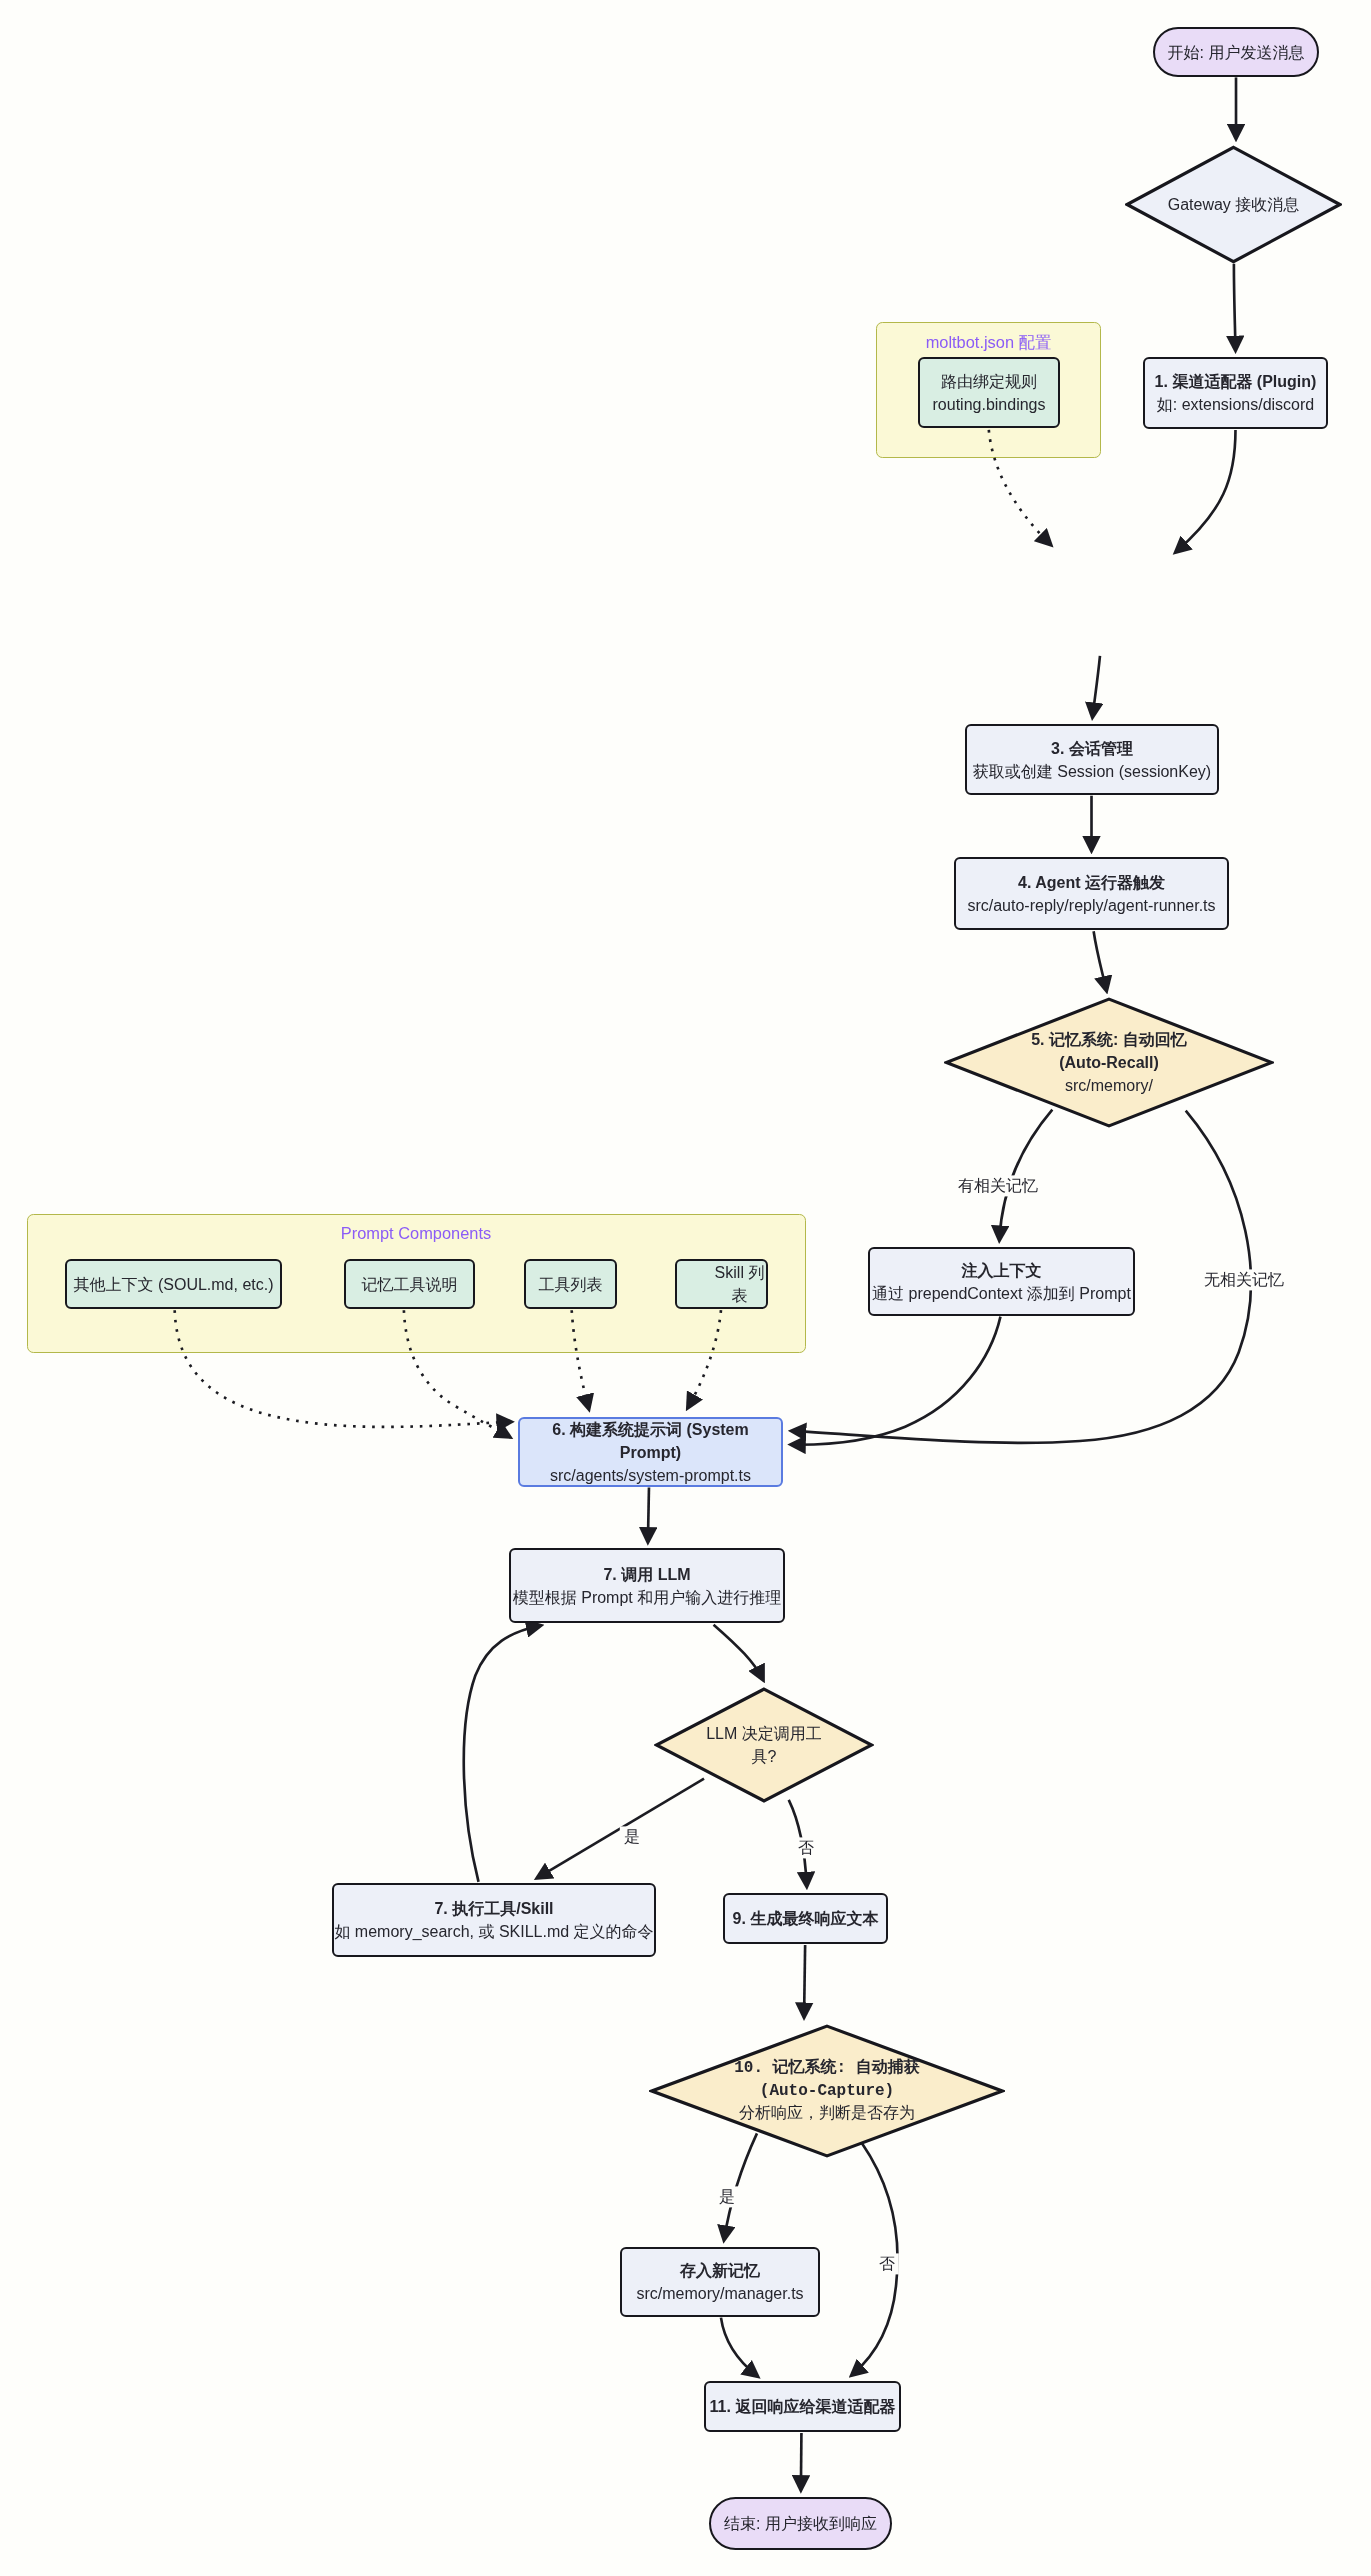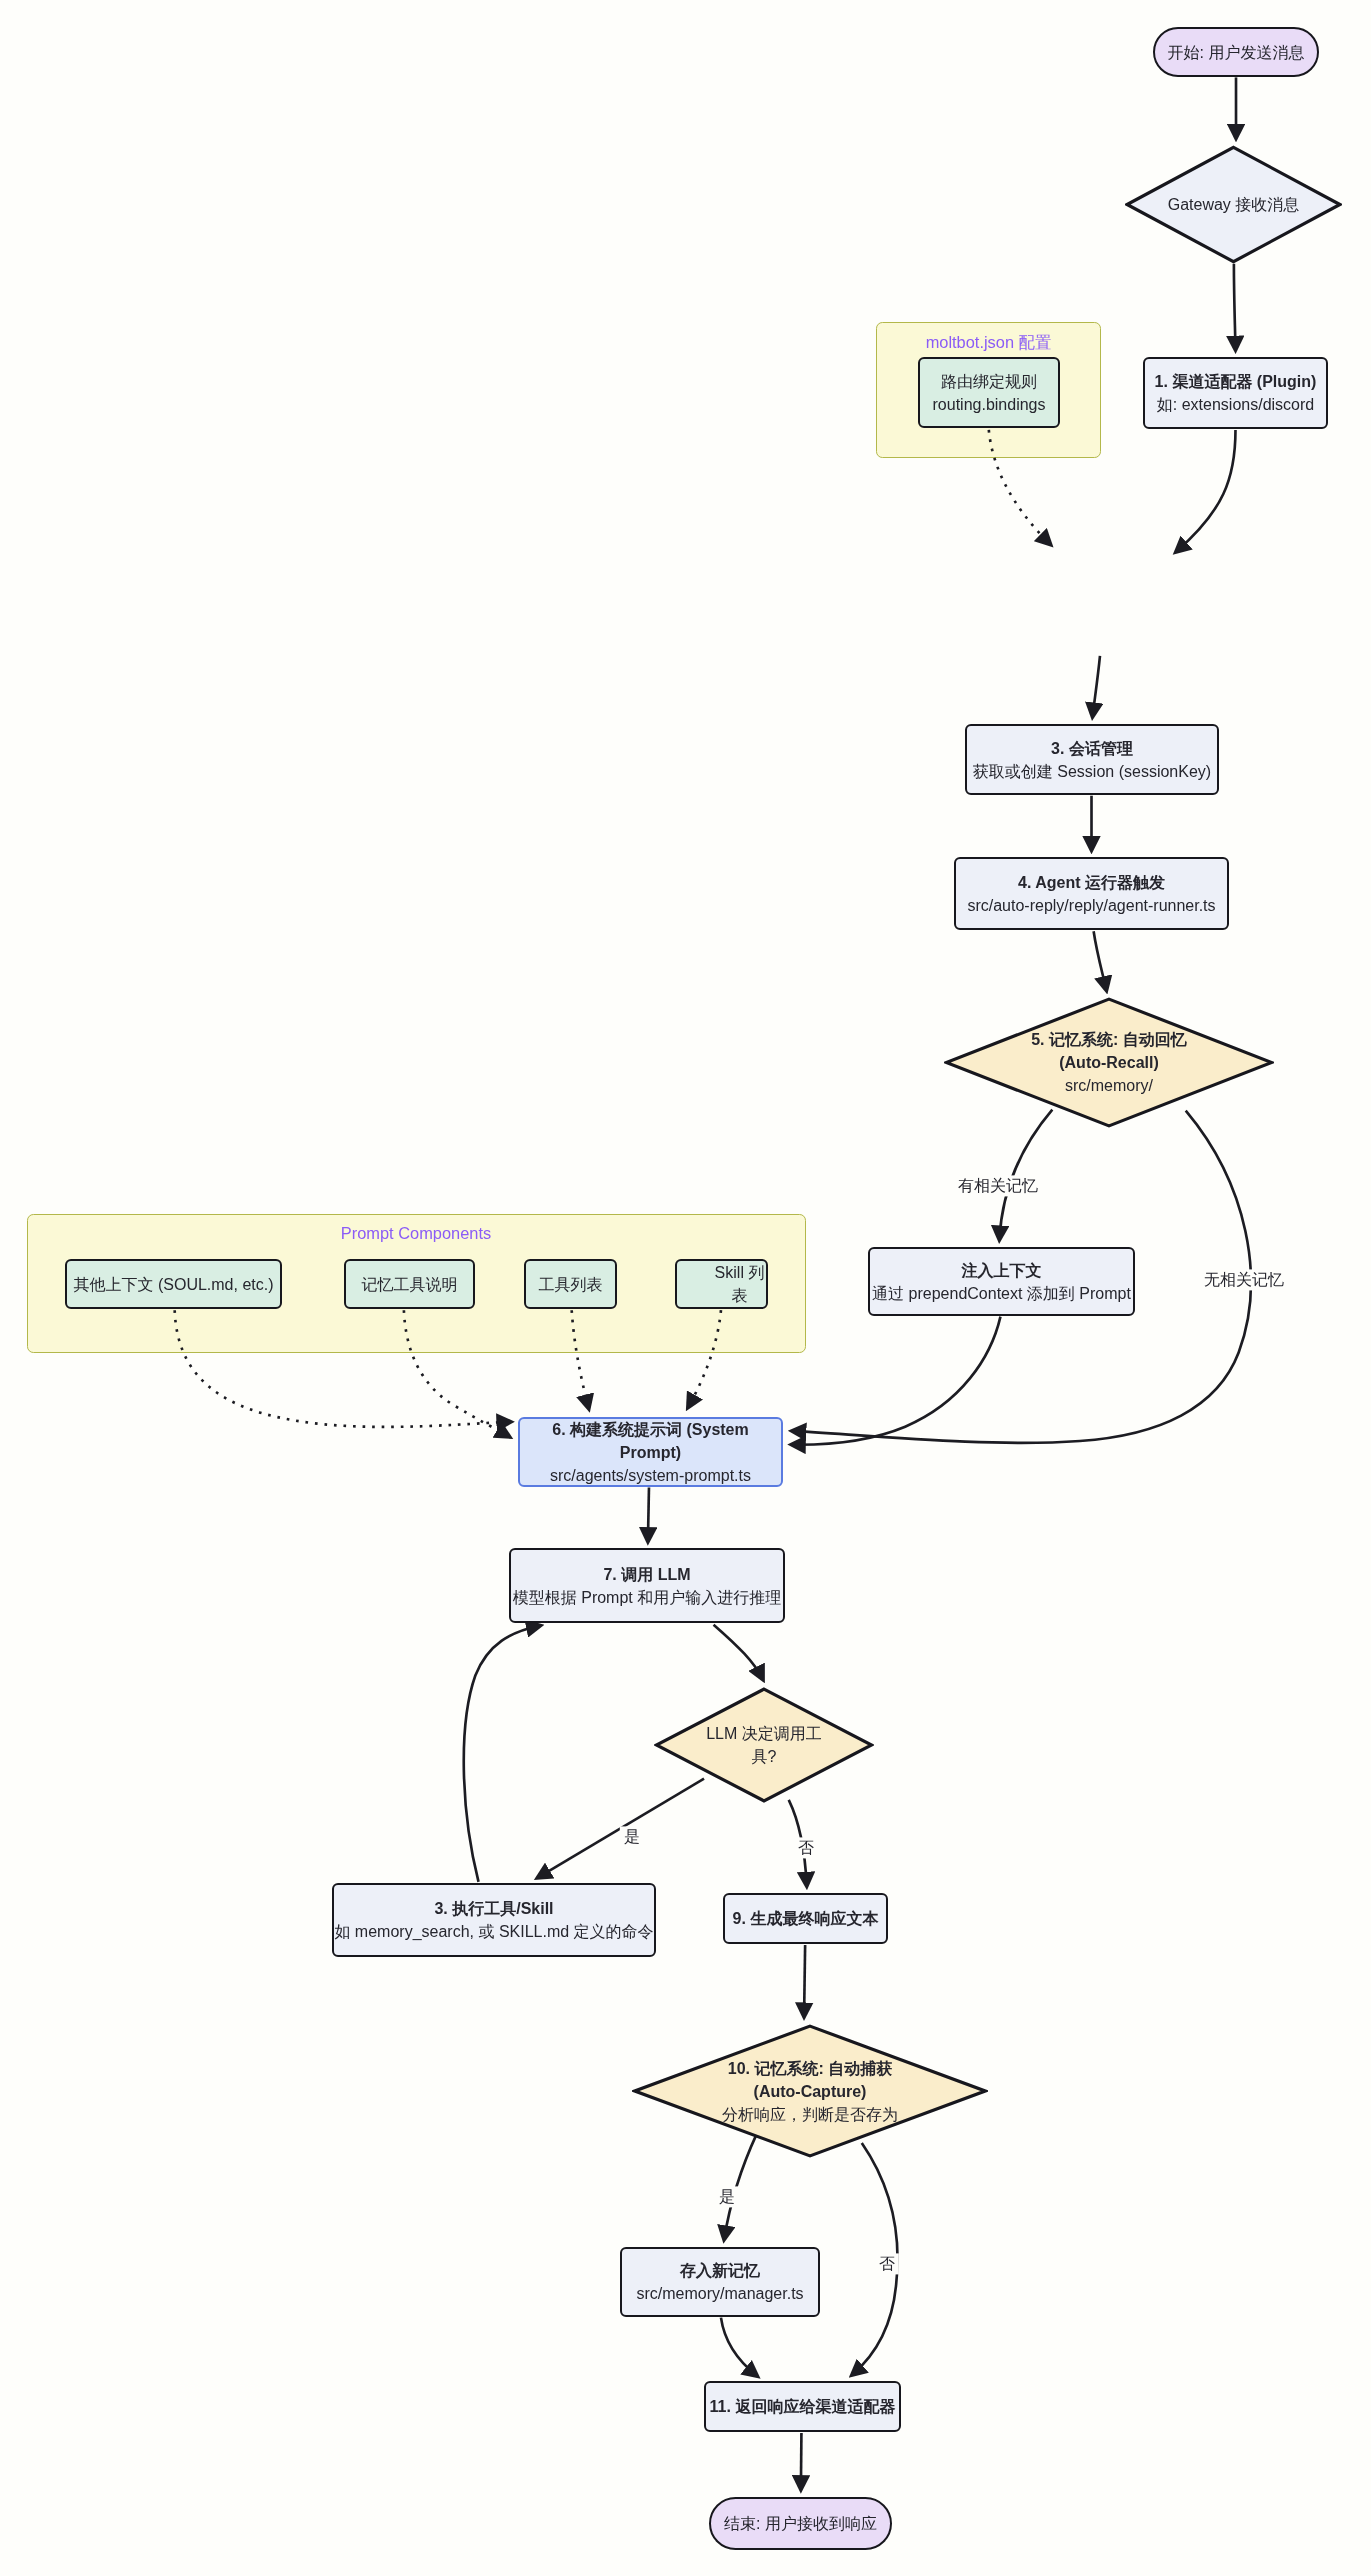--- a/index.html
+++ b/index.html
@@ -156,29 +156,29 @@
   <div class="diamond" style="left:654px; top:1687px; width:220px; height:116px;">
     <svg width="220" height="116" viewBox="0 0 416 220">
         <polygon class="dshape warm" points="208,4 412,110 208,216 4,110"></polygon>
       </svg>
     <div class="dlabel">
         <div style="width:132px; margin:0 auto;">LLM 决定调用工具?</div>
       </div>
   </div>
 
   <div class="node" style="left:332px; top:1883px; width:324px; height:74px;">
-    <div class="bold">3. 执行工具/Skill</div>
+    <div class="bold">7. 执行工具/Skill</div>
     <div>如 memory_search, 或 SKILL.md 定义的命令</div>
   </div>
 
   <div class="node" style="left:723px; top:1893px; width:165px; height:51px;">
     <div class="bold">9. 生成最终响应文本</div>
   </div>
 
-  <div class="diamond" style="left:632px; top:2024px; width:356px; height:134px;">
+  <div class="diamond" style="left:649px; top:2024px; width:356px; height:134px;font-family:Liberation Mono, monospace;">
     <svg width="356" height="134" viewBox="0 0 672 254">
         <polygon class="dshape warm" points="336,4 668,127 336,250 4,127"></polygon>
       </svg>
     <div class="dlabel">
       <div class="bold">10. 记忆系统: 自动捕获</div>
       <div class="bold">(Auto-Capture)</div>
       <div>分析响应，判断是否存为</div>
     </div>
   </div>
 

